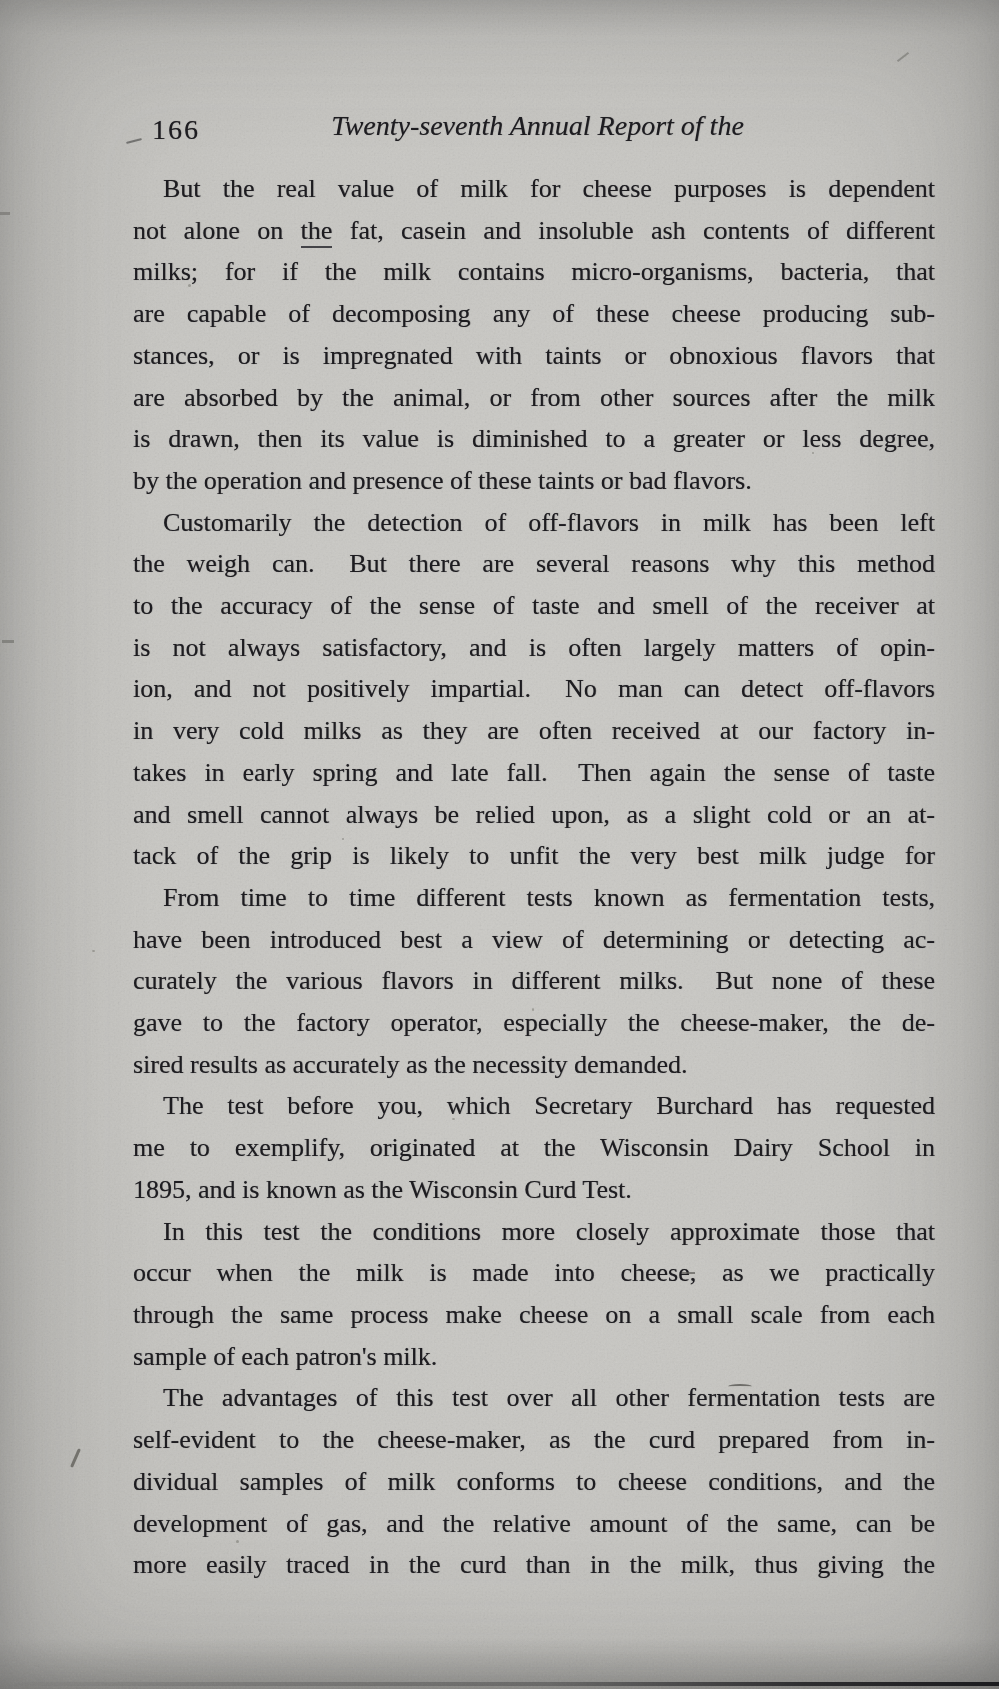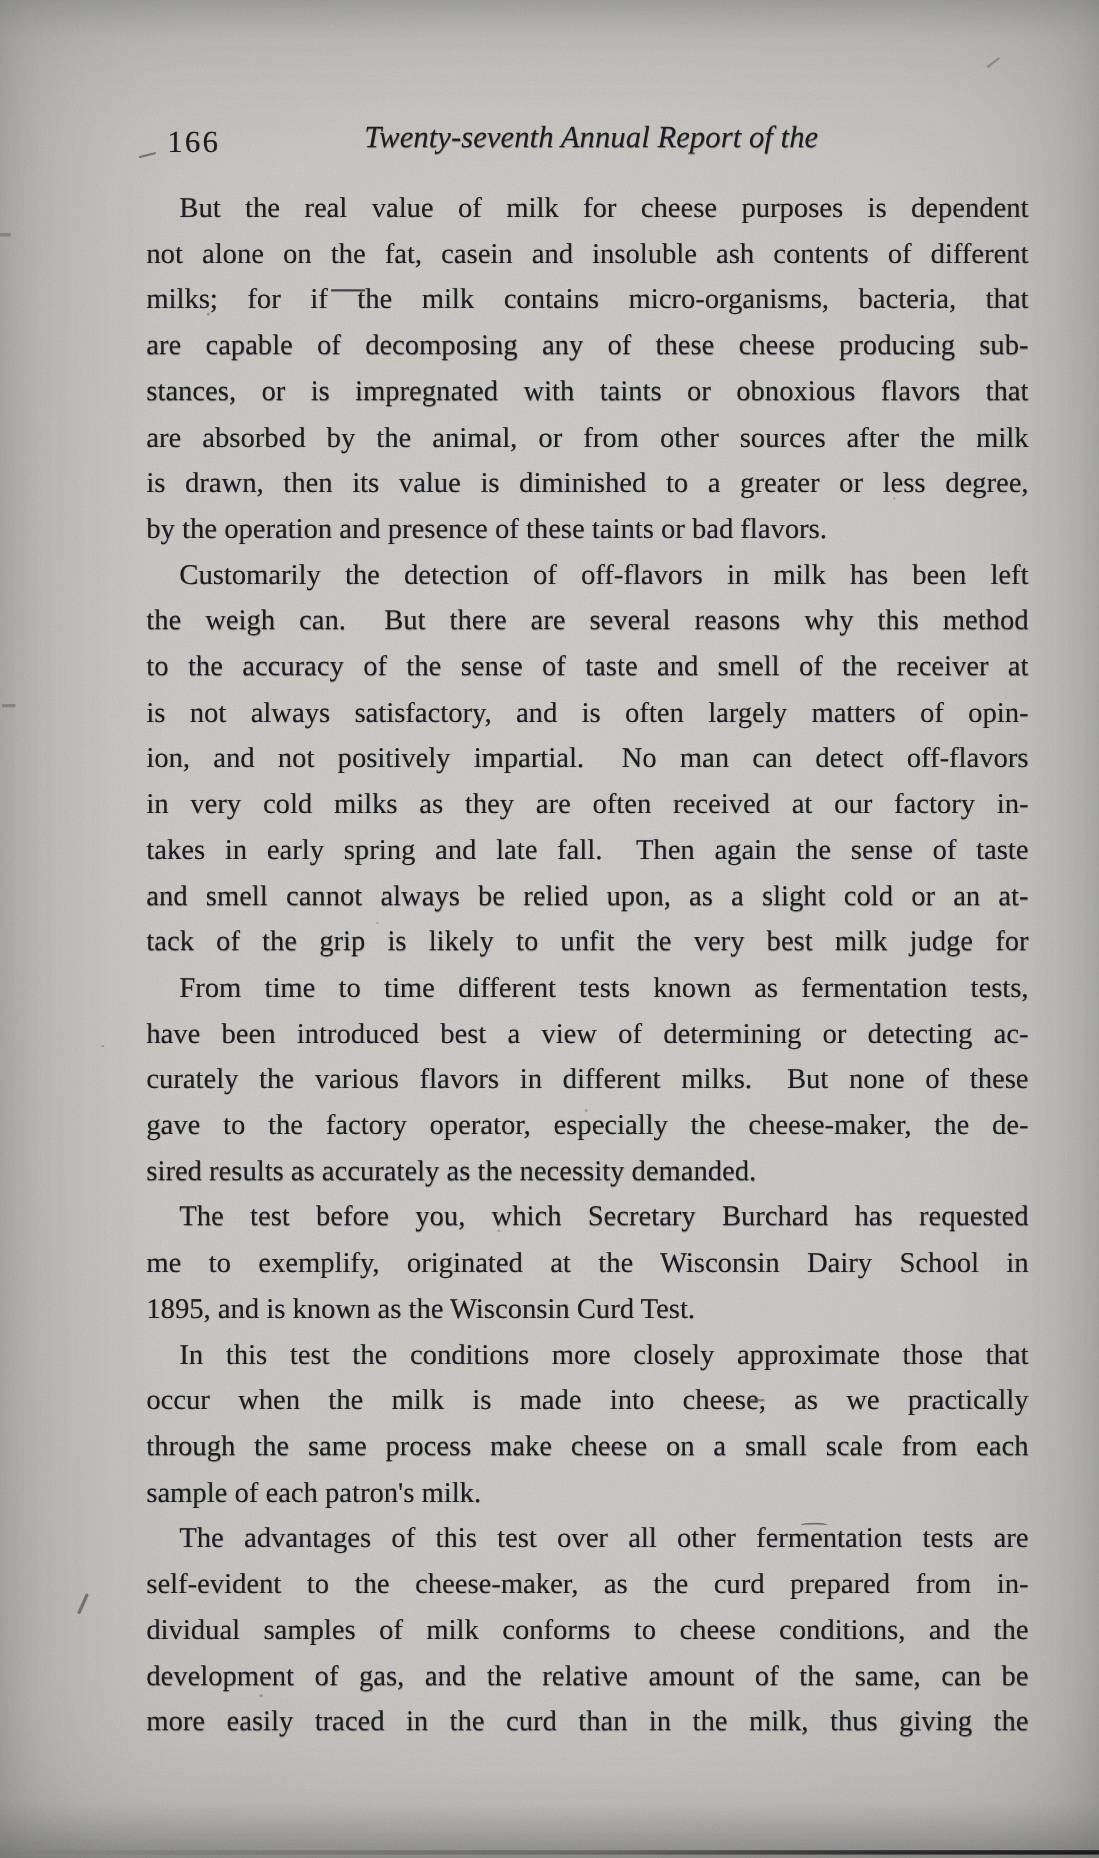--- a/index.html
+++ b/index.html
@@ -34,21 +34,21 @@
     text-shadow:0.3px 0.3px 0.7px rgba(25,25,30,0.5);
   }
   .line{
     white-space:nowrap;
     text-align:justify;
     -moz-text-align-last:justify;
     text-align-last:justify;
   }
   .line.no-just{text-align-last:left;-moz-text-align-last:left;}
   .line.indent{text-indent:30px;}
-  .pencil-underline{border-bottom:2px solid rgba(45,45,50,0.85);padding-bottom:18px;}
+  .pencil-underline{border-bottom:2px solid rgba(45,45,50,0.85);padding-bottom:1px;}
   
   .mark{position:absolute;pointer-events:none;}
   #bottom-line{
     position:absolute;left:0;right:0;bottom:3px;height:4px;
     background:linear-gradient(to right,
       rgba(35,35,38,0) 0%, rgba(35,35,38,0.15) 20%,
       rgba(35,35,38,0.35) 55%, rgba(30,30,33,0.85) 80%, #1b1b1e 100%);
   }
   .speck{position:absolute;background:#77766f;border-radius:50%;opacity:0.55;}
 </style>

